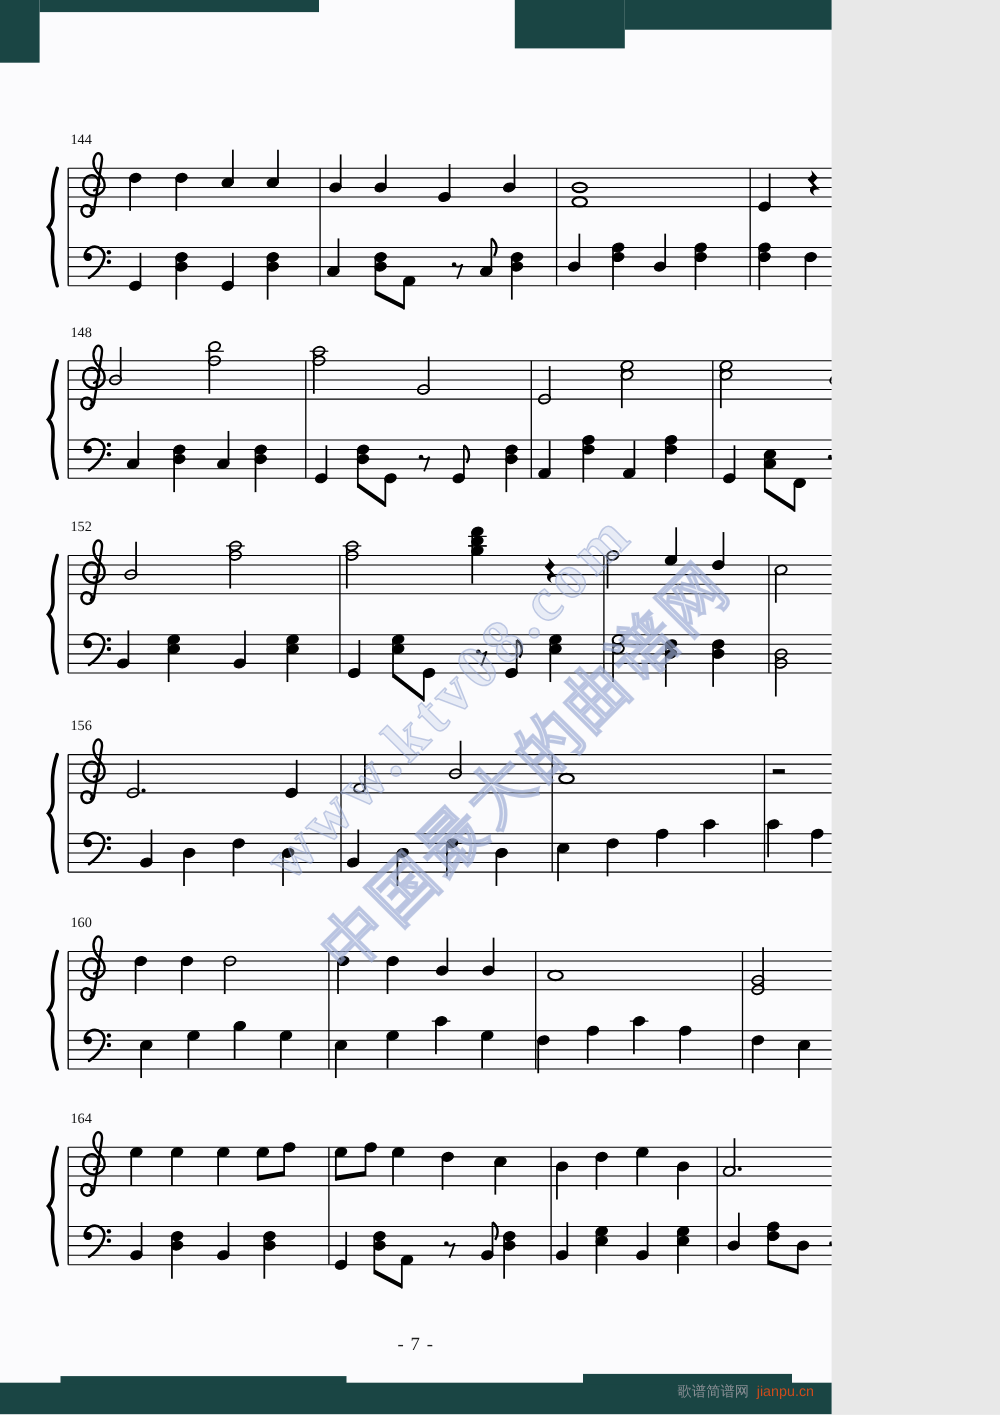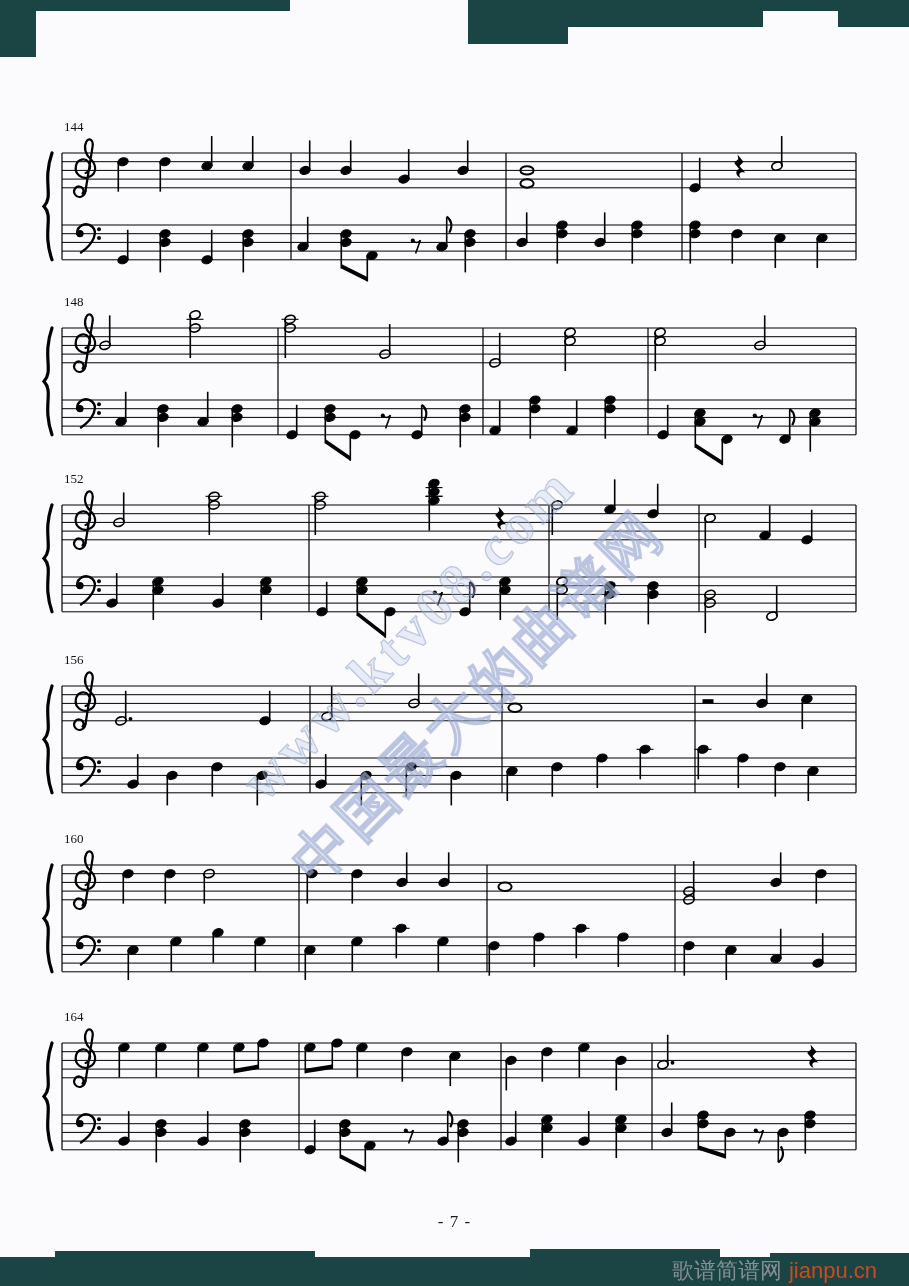--- a/index.html
+++ b/index.html
@@ -1,27 +1,27 @@
 <!DOCTYPE html>
 <html><head>
 <meta charset="utf-8">
 <style>
   html,body{margin:0;padding:0;background:#e8e8e8;}
-  .page{position:relative;width:909px;height:1286px;background:#fbfbfd;overflow:hidden;
+  .page{position:relative;width:756px;height:1286px;background:#fbfbfd;overflow:hidden;
         font-family:"Liberation Serif",serif;}
   #score{position:absolute;left:0;top:0;z-index:1;}
   #watermark{position:absolute;left:0;top:0;width:100%;height:100%;z-index:2;pointer-events:none;}
   .wm-line{position:absolute;white-space:nowrap;font-family:"Liberation Serif",serif;font-weight:bold;
            transform:translate(-50%,-50%) rotate(-45deg);
            color:rgba(190,202,232,0.30);-webkit-text-stroke:1.3px rgba(148,164,208,0.55);}
   #torn{position:absolute;left:0;top:0;width:100%;height:100%;z-index:3;pointer-events:none;}
   .torn-patch{position:absolute;}
   .pageno{position:absolute;left:0;right:0;top:1212px;text-align:center;z-index:2;
           font-size:17px;color:#1c1c1c;letter-spacing:1px;}
-  .site{position:absolute;right:32px;top:1256px;z-index:4;font-size:22px;color:#878d93;
+  .site{position:absolute;right:16px;top:1256px;z-index:4;font-size:13px;color:#878d93;
         font-family:"Liberation Sans",sans-serif;text-align:center;}
   .site .url{color:#cb4b1b;margin-left:7px;}
 </style>
 </head>
 <body>
 
 <div class="page">
   <svg id="score" width="909" height="1286" viewBox="0 0 909 1286">
       <g>
         <text x="64" y="131" font-size="13" font-family="&quot;Liberation Serif&quot;,serif" fill="#111">144</text>

